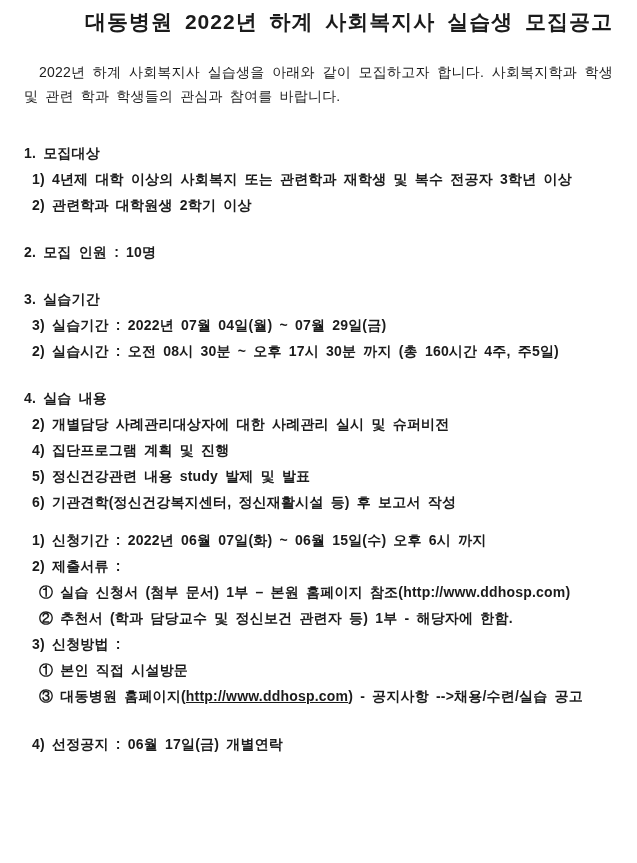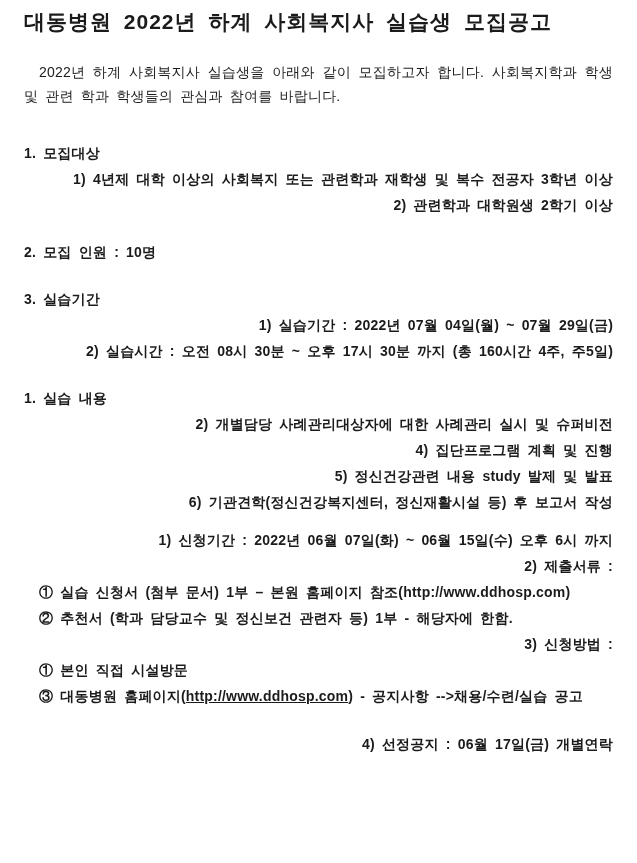--- a/index.html
+++ b/index.html
@@ -9,21 +9,21 @@
     box-sizing: border-box;
     padding: 6px 24px 20px 24px;
     font-family: "Liberation Sans", sans-serif;
     font-size: 14px;
     color: #1b1b1b;
     letter-spacing: 0.2px;
   }
   .title {
     font-size: 21px;
     font-weight: 700;
-    text-align: left;
+    text-align: right;
     margin: 2px 0 0 0;
     letter-spacing: 1px;
     word-spacing: 5px;
     white-space: nowrap;
   }
   .intro {
     margin: 24px 0 4px 0;
     line-height: 24px;
     text-indent: 15px;
     text-align: justify;
@@ -31,21 +31,21 @@
   }
   .section { margin-top: 21px; font-weight: bold; }
   .section.first { margin-top: 32px; }
   .section.selection { margin-top: 12px; }
   .line {
     line-height: 26px;
     white-space: nowrap;
     word-spacing: 3px;
   }
   .heading { padding-left: 0; }
-  .lv1 { padding-left: 8px; text-align: right; }
+  .lv1 { padding-left: 8px; }
   .lv2 { padding-left: 15px; }
   .notice-line { margin-top: 22px; }
   .link { text-decoration: underline; color: inherit; }
 </style>
 </head>
 <body>
 
 <div class="page">
 
   <h1 class="title">대동병원 2022년 하계 사회복지사 실습생 모집공고</h1>
@@ -57,26 +57,26 @@
     <div class="line lv1">1) 4년제 대학 이상의 사회복지 또는 관련학과 재학생 및 복수 전공자 3학년 이상</div>
     <div class="line lv1">2) 관련학과 대학원생 2학기 이상</div>
   </div>
 
   <div class="section">
     <div class="line heading">2. 모집 인원 : 10명</div>
   </div>
 
   <div class="section">
     <div class="line heading">3. 실습기간</div>
-    <div class="line lv1">1) 실습기간 : 2022년 07월 04일(월) ~ 07월 29일(금)</div>
+    <div class="line lv1">3) 실습기간 : 2022년 07월 04일(월) ~ 07월 29일(금)</div>
     <div class="line lv1">2) 실습시간 : 오전 08시 30분 ~ 오후 17시 30분 까지 (총 160시간 4주, 주5일)</div>
   </div>
 
   <div class="section">
-    <div class="line heading">1. 실습 내용</div>
+    <div class="line heading">4. 실습 내용</div>
     <div class="line lv1">2) 개별담당 사례관리대상자에 대한 사례관리 실시 및 슈퍼비전</div>
     <div class="line lv1">4) 집단프로그램 계획 및 진행</div>
     <div class="line lv1">5) 정신건강관련 내용 study 발제 및 발표</div>
     <div class="line lv1">6) 기관견학(정신건강복지센터, 정신재활시설 등) 후 보고서 작성</div>
   </div>
 
   <div class="section selection">
     <div class="line lv1">1) 신청기간 : 2022년 06월 07일(화) ~ 06월 15일(수) 오후 6시 까지</div>
     <div class="line lv1">2) 제출서류 :</div>
     <div class="line lv2">① 실습 신청서 (첨부 문서) 1부 – 본원 홈페이지 참조(http://www.ddhosp.com)</div>

